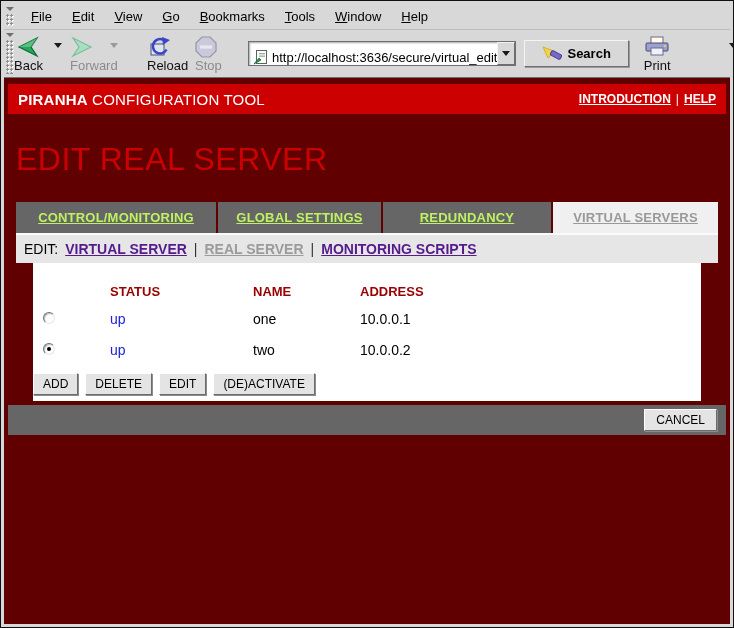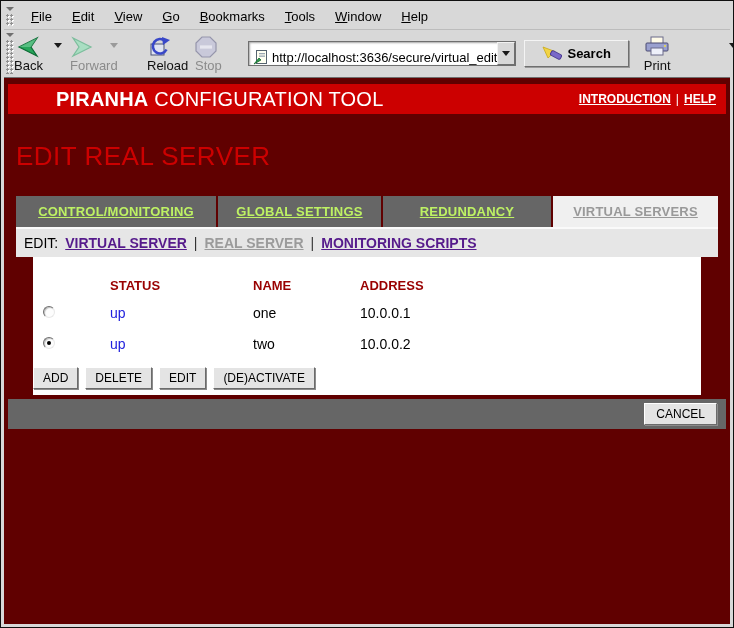--- a/index.html
+++ b/index.html
@@ -80,27 +80,27 @@
     text-shadow:-1px -1px 0 #49596f, 1px 1px 0 #bac7d8;
   }
 
   
   .viewport { flex:1; background:#600000; padding:6px 4px 0; overflow:hidden; }
 
   .banner {
     height:30px; background:#cc0000; color:#fff;
     display:flex; align-items:center; padding:0 10px;
   }
-  .banner-title { font-size:20px; letter-spacing:.2px;margin-left:38px; }
+  .banner-title { font-size:15px; letter-spacing:.2px; }
   .banner-title b { font-weight:bold; }
   .banner-links { margin-left:auto; font-size:12px; font-weight:bold; display:flex; align-items:center; gap:5px; }
   .banner-link { color:#fff; text-decoration:underline; }
   .banner-sep { font-weight:normal; }
 
-  .page-title { margin:27px 0 0 8px; color:#cc0000; font-size:26px; letter-spacing:.5px; }
+  .page-title { margin:27px 0 0 8px; color:#cc0000; font-size:32px; letter-spacing:.5px; }
 
   .tabs { margin:24px 8px 0; display:flex; gap:2px; height:31px; }
   .tab {
     background:#666666; color:#bef264; font-weight:bold; font-size:13px;
     display:flex; align-items:center; justify-content:center;
     text-decoration:underline; letter-spacing:.2px;
   }
   .tab-0 { width:200px; } .tab-1 { width:163px; } .tab-2 { width:168px; } .tab-3 { flex:1; }
   .tab.active { background:#f0f0f0; color:#999999; }
 

